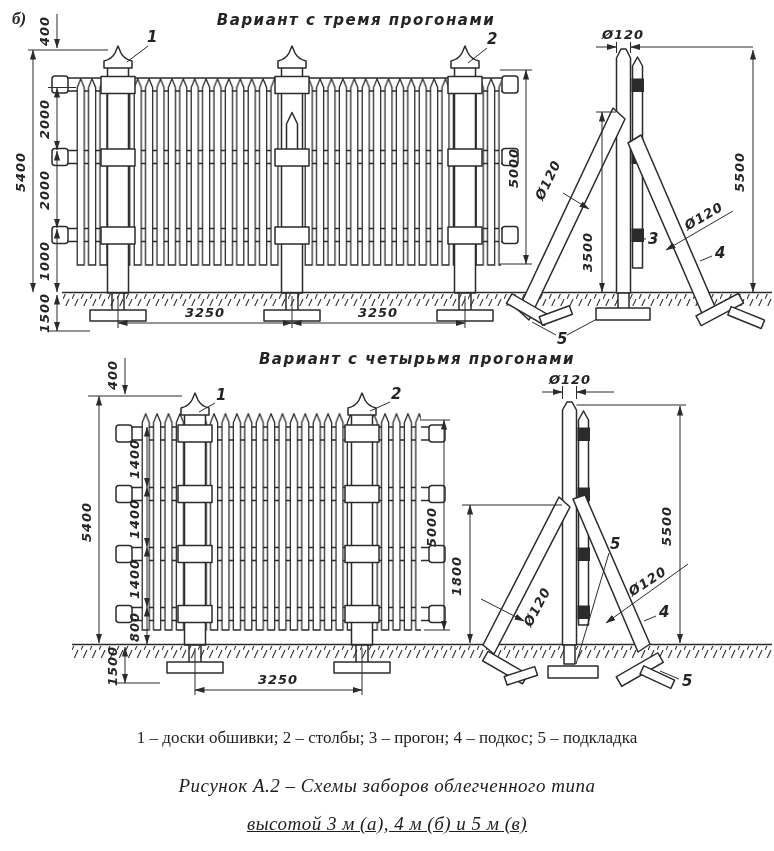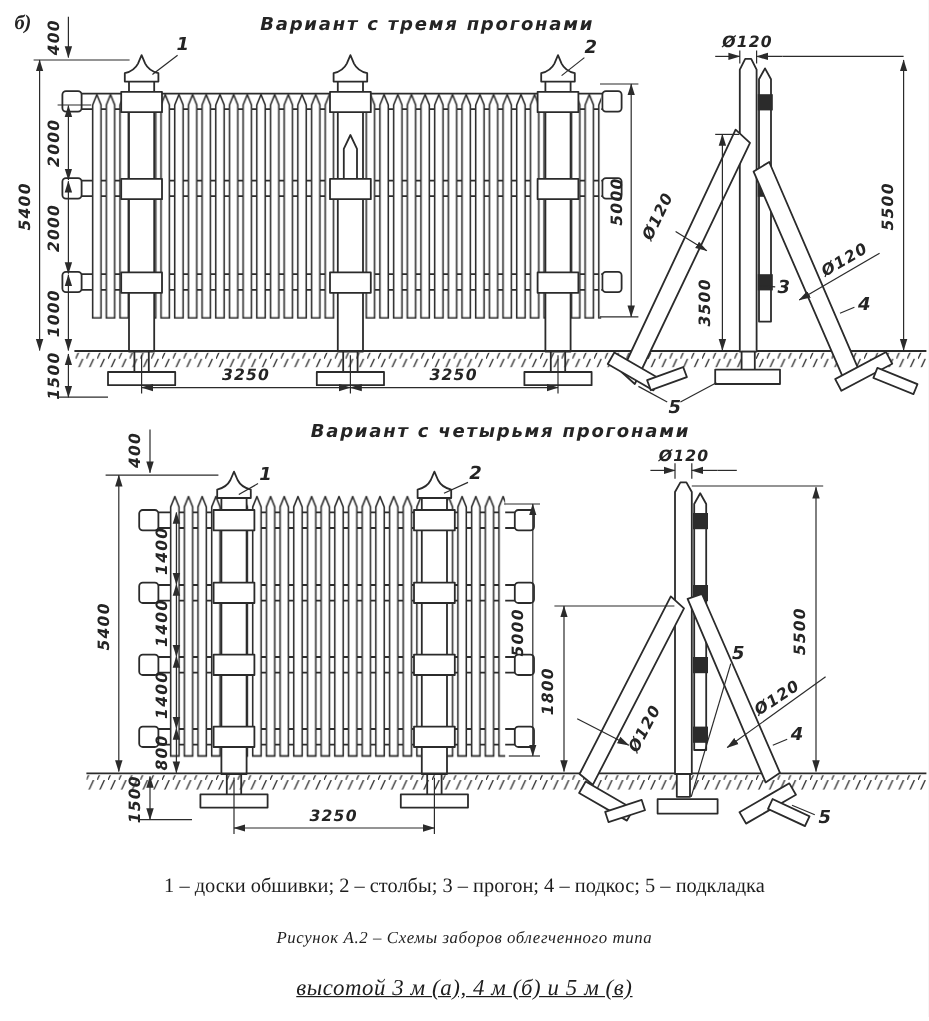--- a/index.html
+++ b/index.html
@@ -10,21 +10,21 @@
   .objf{fill:#ffffff;stroke:#2b2b2b;stroke-width:1.5;stroke-linejoin:round;}
   .thin{fill:none;stroke:#2b2b2b;stroke-width:1;}
   .dim {fill:none;stroke:#2b2b2b;stroke-width:1;}
   text{fill:#242424;}
   .dt{font:italic 600 13px "DejaVu Sans",sans-serif;letter-spacing:1px;}
   .tt{font:italic 600 15px "DejaVu Sans",sans-serif;letter-spacing:1.5px;}
   .co{font:italic 600 15px "DejaVu Sans",sans-serif;}
   .pl{font:italic 700 17px "Liberation Serif",serif;}
   .caption p{position:absolute;width:100%;text-align:center;margin:0;}
   .legend{top:728px;font-size:17px;font-family:"Liberation Serif",serif;}
-  .fig1{top:775px;font-style:italic;font-size:14px;letter-spacing:.5px;}
+  .fig1{top:775px;font-style:italic;font-size:19px;letter-spacing:.5px;}
   .fig2{top:813px;font-style:italic;font-size:19px;letter-spacing:.5px;text-decoration:underline;}
 </style>
 </head>
 <body>
 
 <div class="page">
 <svg width="774" height="720" viewBox="0 0 774 720">
   <defs>
     <marker id="arw" viewBox="0 0 10 7" refX="9.5" refY="3.5" markerWidth="10" markerHeight="7" orient="auto-start-reverse" markerUnits="userSpaceOnUse">
       <path d="M10,3.5 L0,0.4 L0,6.6 Z" fill="#2b2b2b"></path>

